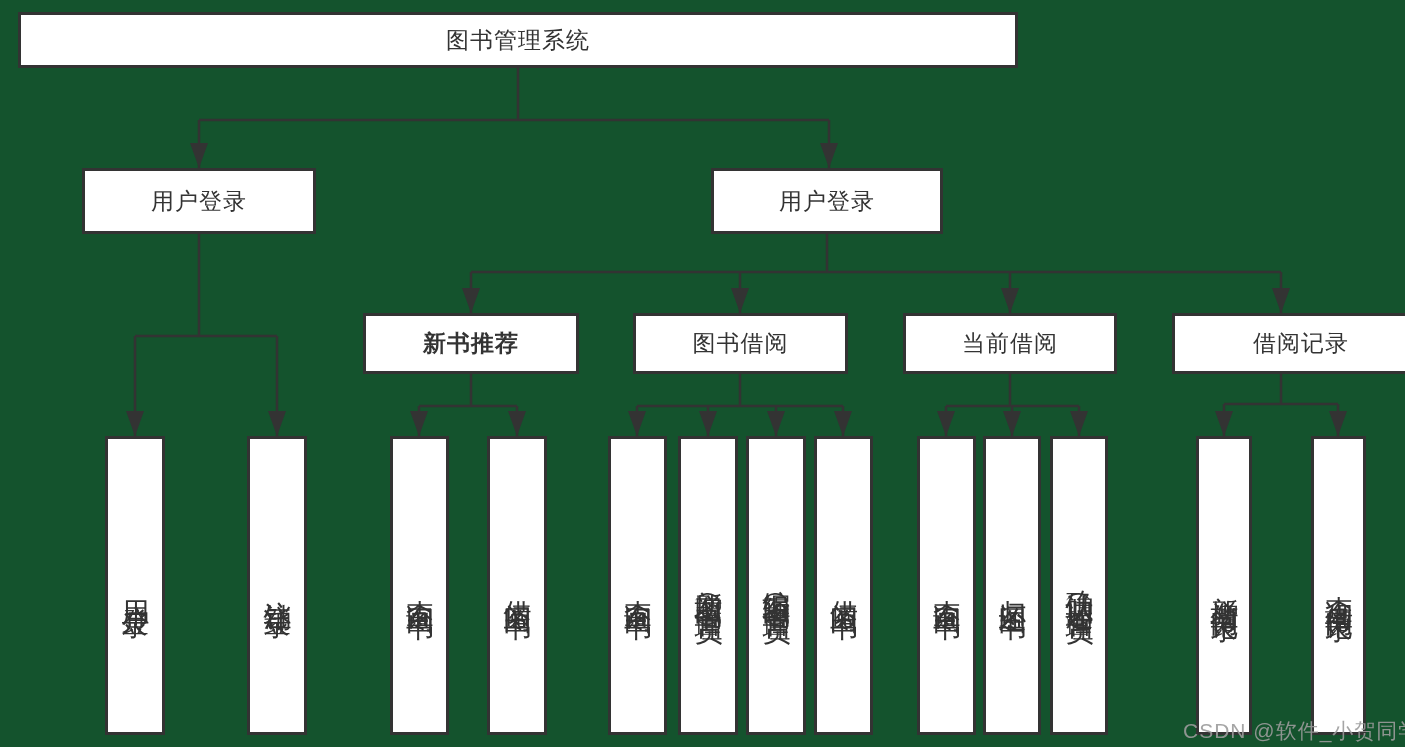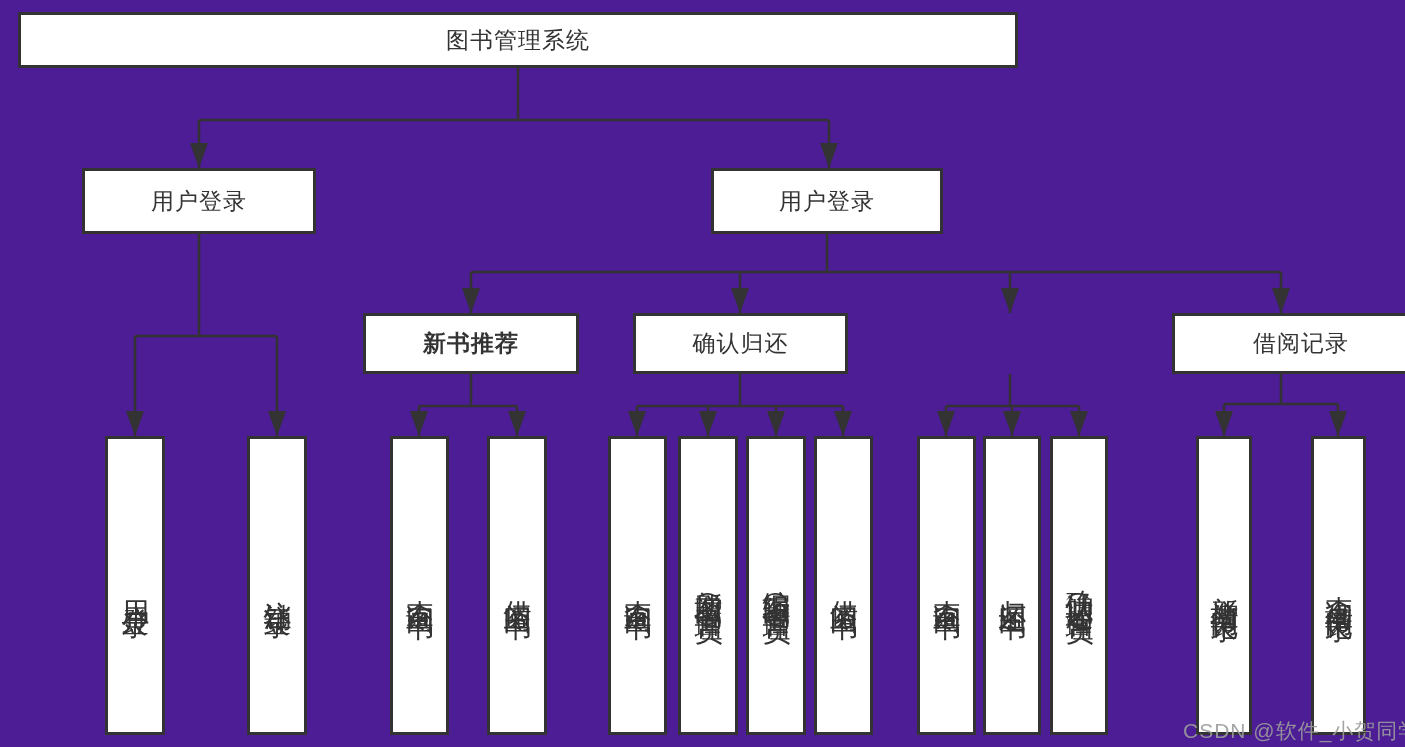--- a/index.html
+++ b/index.html
@@ -5,21 +5,21 @@
   html, body {
     margin: 0;
     padding: 0;
     background: #ffffff;
     font-family: "Liberation Sans", "DejaVu Sans", sans-serif;
   }
   .canvas {
     position: relative;
     width: 1405px;
     height: 747px;
-    background: #4c1d95;
+    background: #14532d;
     overflow: hidden;
   }
   .connectors {
     position: absolute;
     left: 0; top: 0;
     z-index: 1;
   }
   .node {
     position: absolute;
     box-sizing: border-box;
@@ -88,21 +88,22 @@
       M1070 411 L1088 411 L1079 436 Z
       M1215 411 L1233 411 L1224 436 Z  M1329 411 L1347 411 L1338 436 Z"></path>
   </svg>
 
   <div class="node" style="left:18px; top:12px; width:1000px; height:56px;">图书管理系统</div>
 
   <div class="node" style="left:82px; top:168px; width:234px; height:66px;">用户登录</div>
   <div class="node" style="left:711px; top:168px; width:232px; height:66px;">用户登录</div>
 
   <div class="node" style="left:363px; top:313px; width:216px; height:61px;font-weight:bold;">新书推荐</div>
-  <div class="node" style="left:633px; top:313px; width:215px; height:61px;">确认归还</div>
+  <div class="node" style="left:633px; top:313px; width:215px; height:61px;">图书借阅</div>
+  <div class="node" style="left:903px; top:313px; width:214px; height:61px;">当前借阅</div>
   <div class="node" style="left:1172px; top:313px; width:258px; height:61px;">借阅记录</div>
 
   <div class="leaf" style="left:105px; width:60px;">用户登录</div>
   <div class="leaf" style="left:247px; width:60px;">注销登录</div>
 
   <div class="leaf" style="left:390px; width:59px;">查询图书</div>
   <div class="leaf" style="left:487px; width:60px;">借阅图书</div>
 
   <div class="leaf" style="left:608px; width:59px;">查询图书</div>
   <div class="leaf" style="left:678px; width:60px;">新增图书（管理员）</div>

